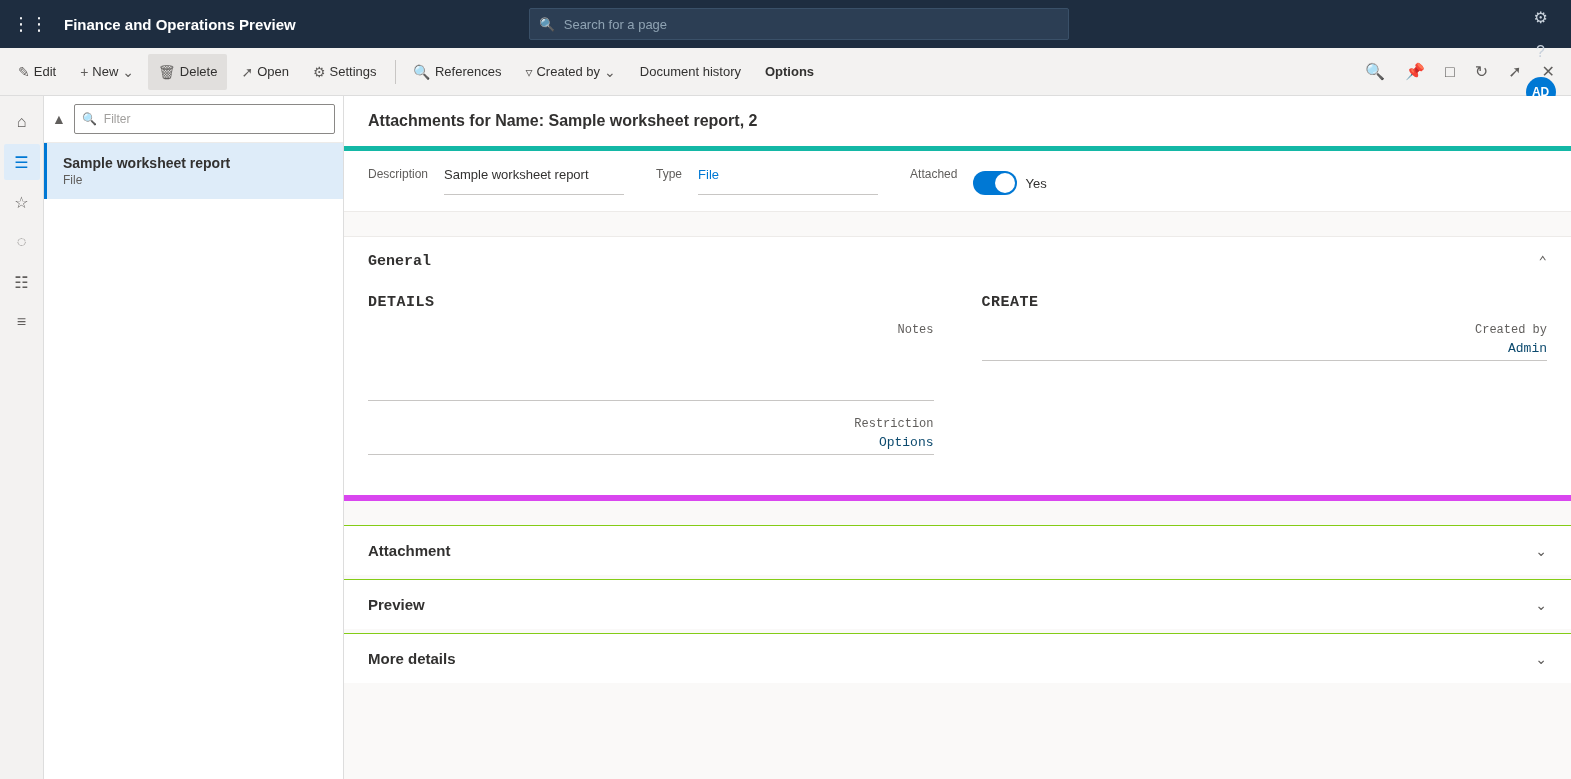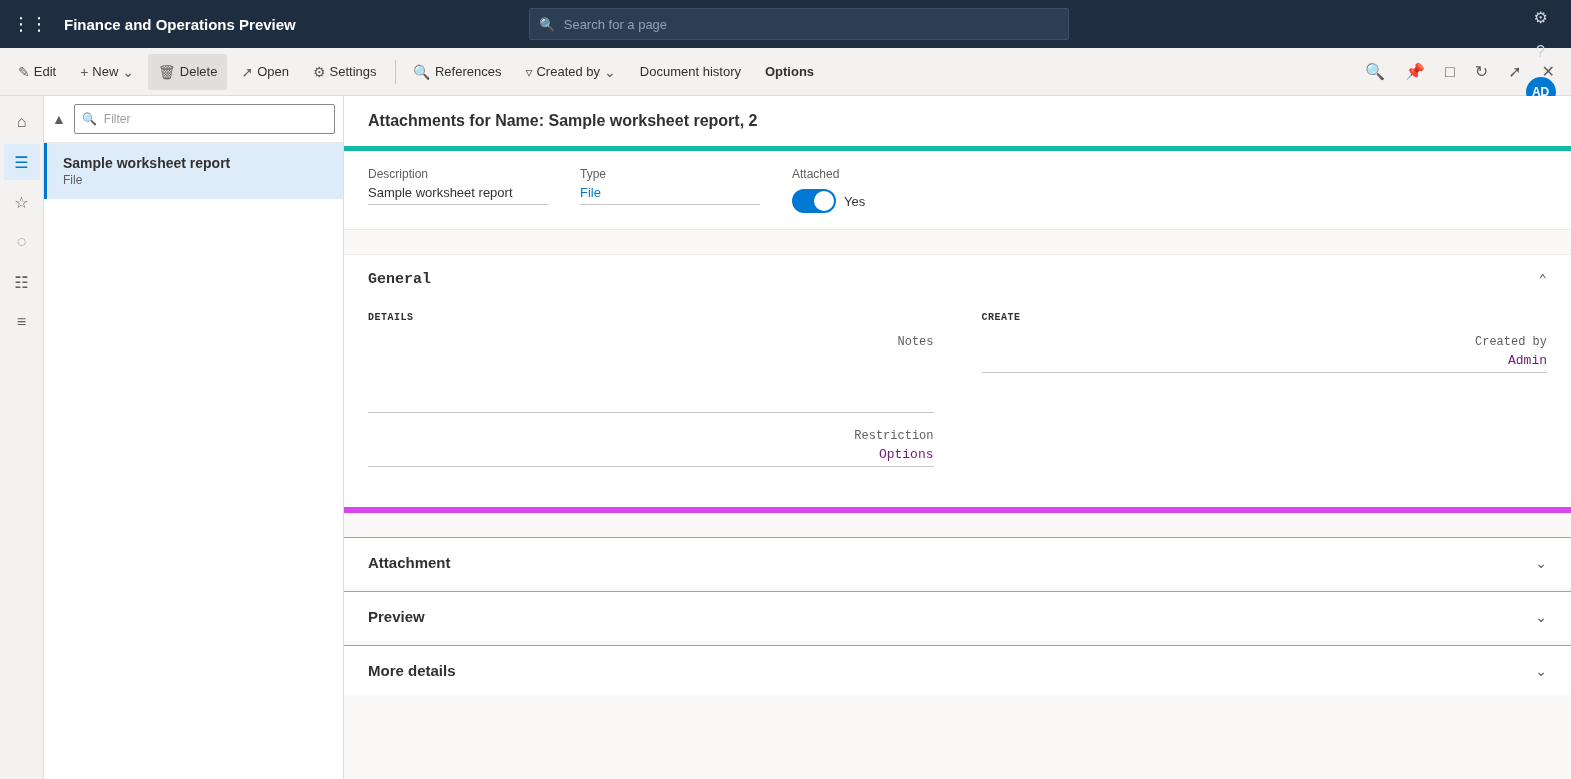--- a/index.html
+++ b/index.html
@@ -219,21 +219,21 @@
     }
     .content-header h2 { font-size: 16px; font-weight: 600; color: #323130; }
 
     .fields-row {
       display: flex;
       gap: 32px;
       padding: 16px 24px;
       background: white;
       border-bottom: 1px solid #edebe9;
     }
-    .field-group { display: flex; flex-direction: column; gap: 4px; min-width: 180px; }
+    .field-group { display: flex; flex-direction: row; gap: 16px; min-width: 180px; }
     .field-label { font-size: 12px; color: #605e5c; }
     .field-value {
       font-size: 13px;
       color: #323130;
       border-bottom: 1px solid #c8c6c4;
       padding-bottom: 4px;
       min-width: 180px;
     }
 
     
@@ -274,27 +274,27 @@
       padding: 16px 24px;
       cursor: pointer;
       background: white;
     }
     .section-header h3 { font-size: 15px; font-weight: 600; color: #323130; }
     .section-chevron { font-size: 14px; color: #605e5c; }
     .section-body { padding: 8px 24px 24px; }
 
     .section-columns { display: flex; gap: 48px; }
     .section-col { flex: 1; }
-    .col-title { font-size: 10px; font-weight: 700; color: #323130; text-transform: uppercase; letter-spacing: 0.5px; margin-bottom: 12px; }
+    .col-title { font-size: 15px; font-weight: 700; color: #323130; text-transform: uppercase; letter-spacing: 0.5px; margin-bottom: 12px; }
 
     .form-field { margin-bottom: 16px; text-align: right; }
     .form-field-label { font-size: 12px; color: #605e5c; margin-bottom: 4px; }
     .form-field-value {
       font-size: 13px;
-      color: #701a75;
+      color: #0c4a6e;
       border-bottom: 1px solid #c8c6c4;
       padding-bottom: 4px;
       min-height: 20px;
     }
     .form-field-value.empty { min-height: 60px; }
 
     .collapsed-section {
       background: white;
       margin: 4px 0;
       border-top: 1px solid #84cc16;

